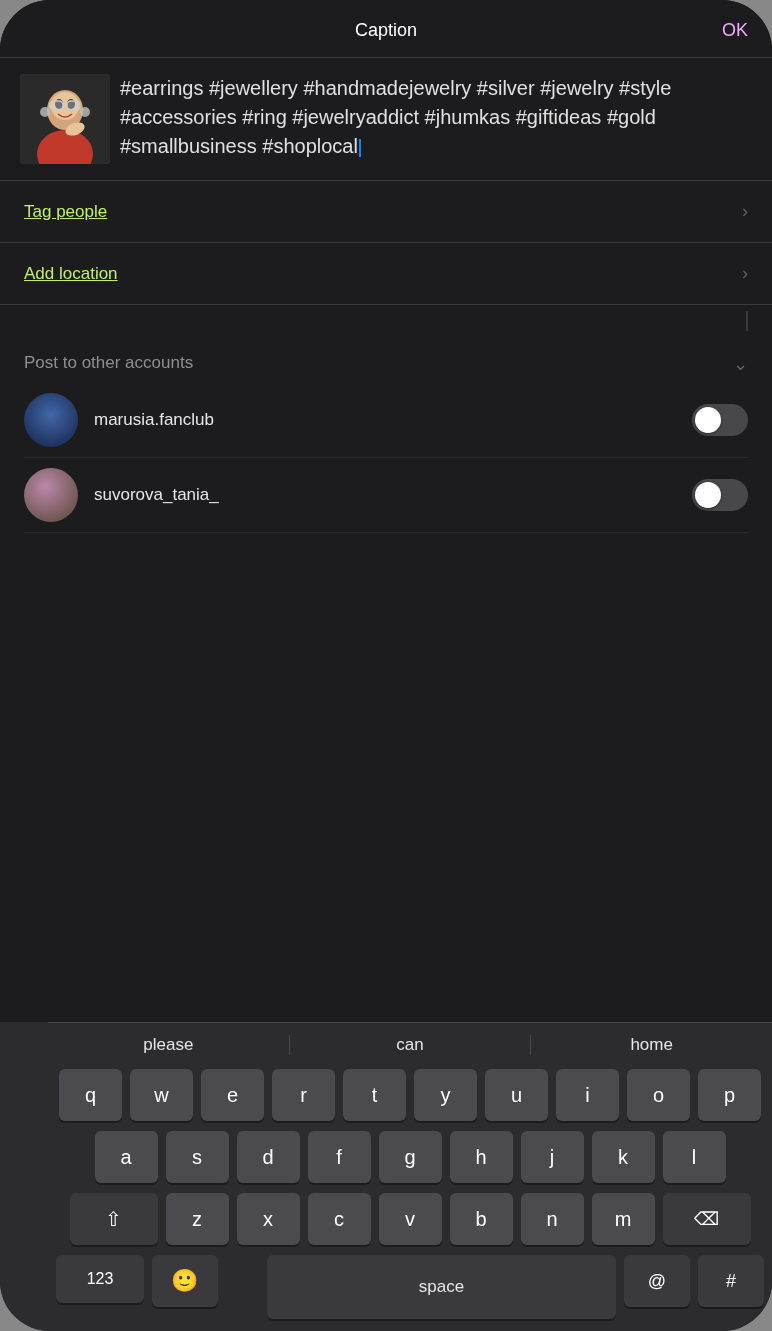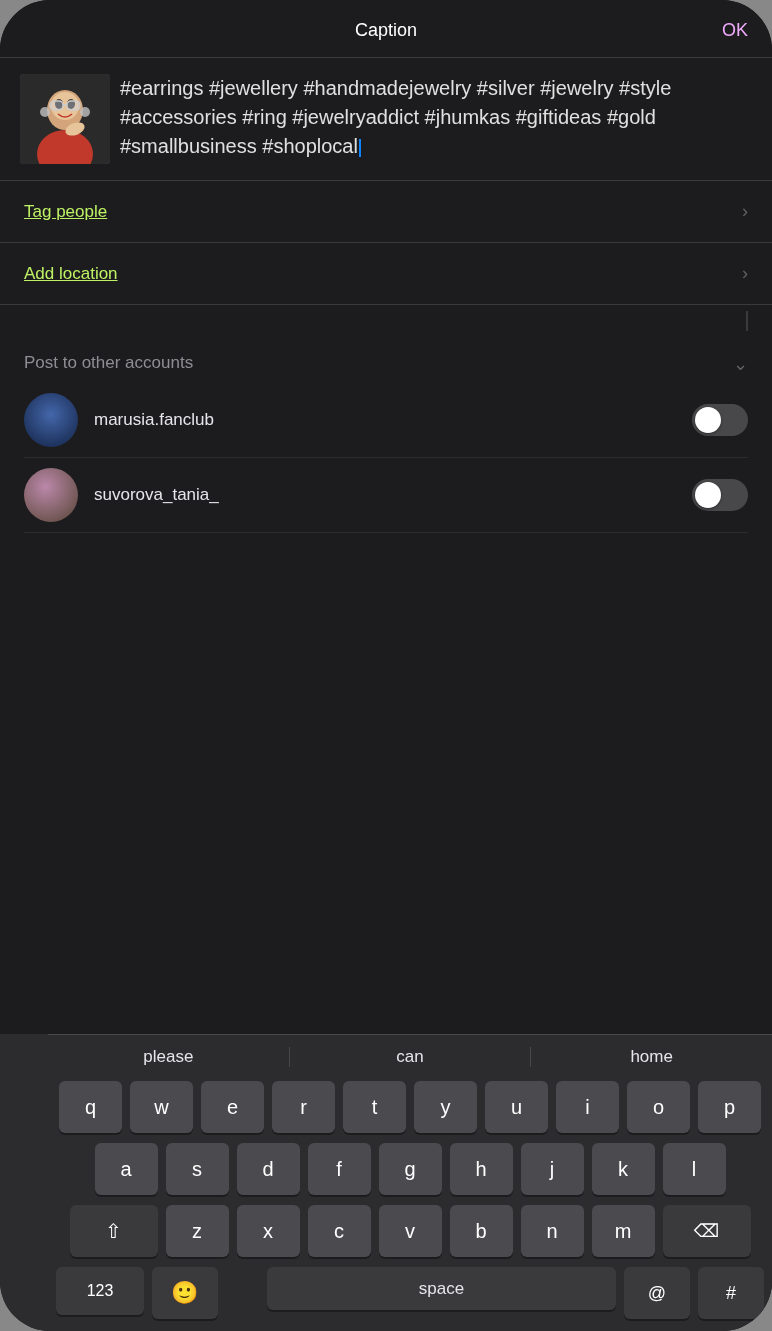--- a/index.html
+++ b/index.html
@@ -256,21 +256,21 @@
       height: 48px;
       font-size: 16px;
     }
     .key-emoji {
       width: 66px;
       height: 52px;
       font-size: 22px;
     }
     .key-space {
       flex: 1;
-      height: 43px;
+      height: 64px;
       font-size: 17px;
       color: #e5e5ea;
       margin-left: 41px;
     }
     .key-at {
       width: 66px;
       height: 52px;
       font-size: 18px;
     }
     .key-hash {

